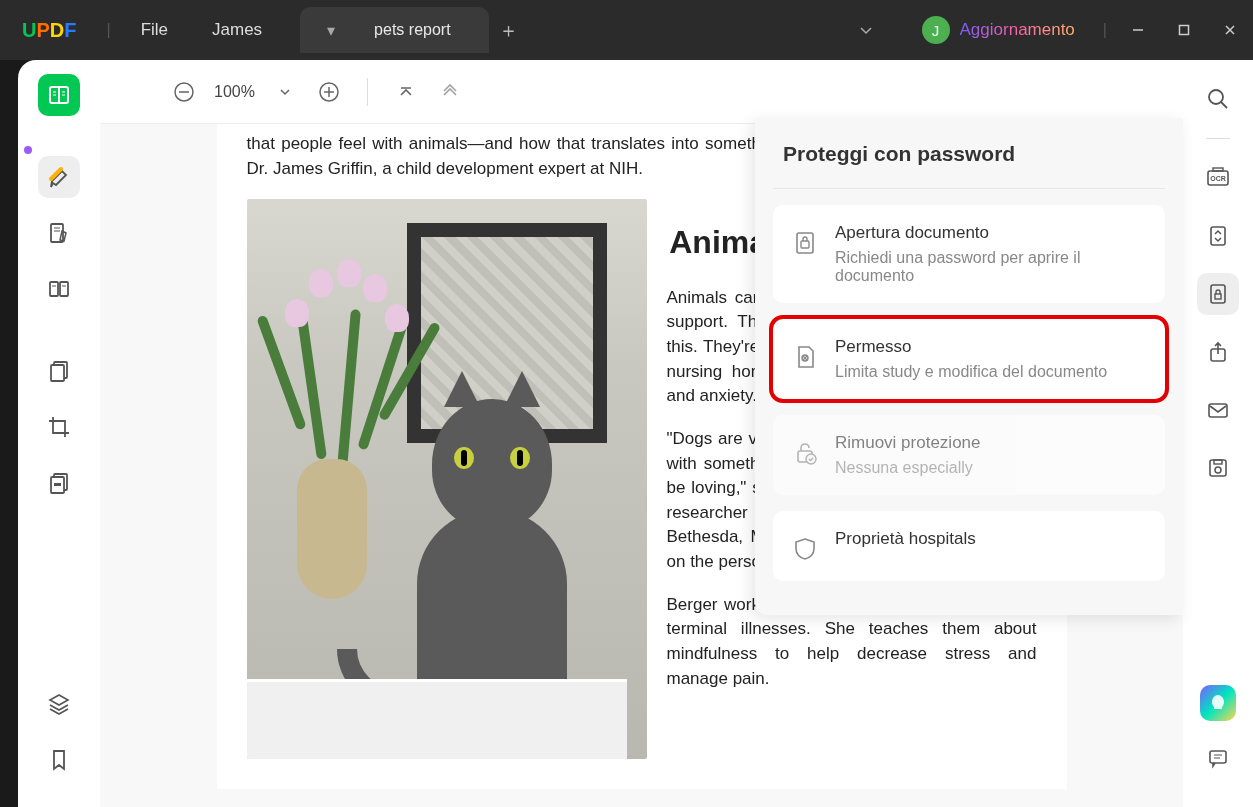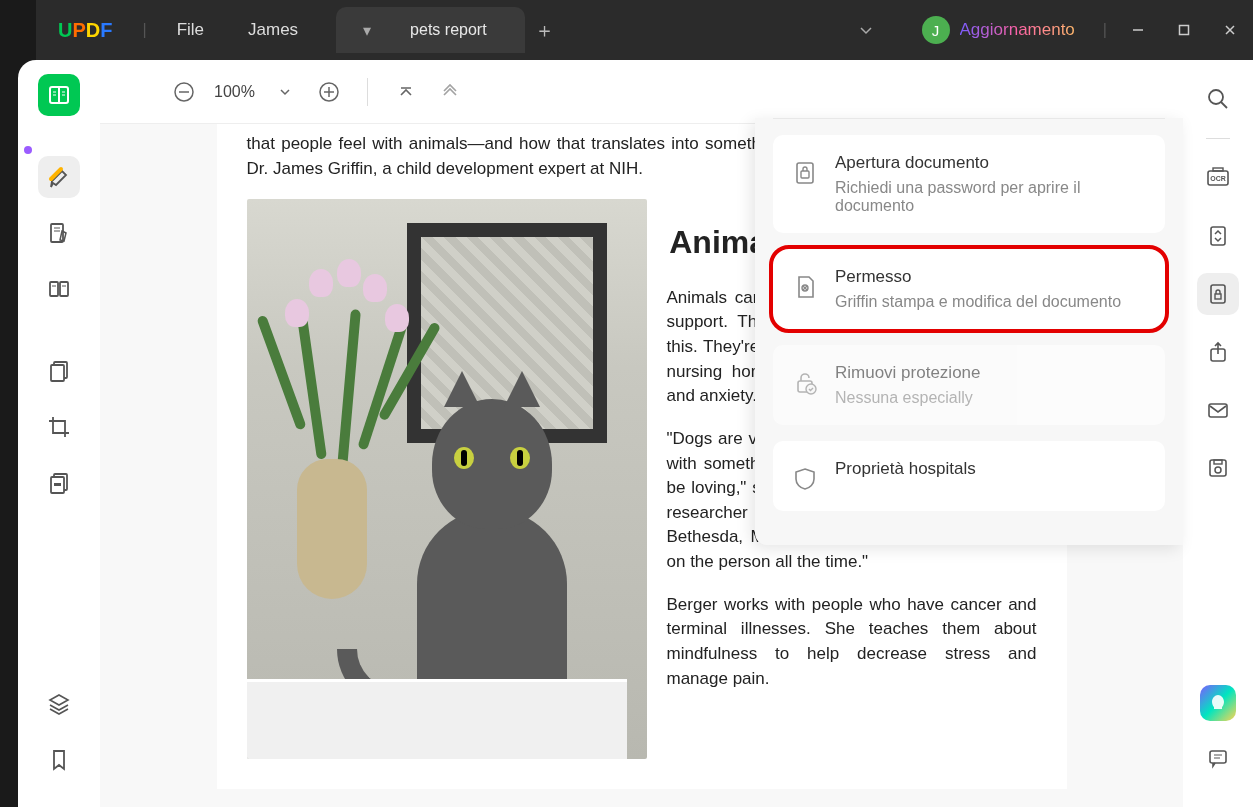--- a/index.html
+++ b/index.html
@@ -1,19 +1,19 @@
 <!DOCTYPE html>
 <html><head>
 <meta charset="utf-8">
 <style>
 * { margin: 0; padding: 0; box-sizing: border-box; }
 body { font-family: -apple-system, BlinkMacSystemFont, "Segoe UI", Arial, sans-serif; background: #1a1a1a; width: 1253px; height: 807px; overflow: hidden; }
 
 
-.titlebar { height: 60px; background: #2b2b2b; display: flex; align-items: center; color: #ddd; margin-left: 36px; }
+.titlebar { height: 60px; background: #2b2b2b; display: flex; align-items: center; color: #ddd; }
 .logo { padding: 0 22px; font-weight: bold; font-size: 20px; }
 .logo .u { color: #00c853; }
 .logo .p { color: #ff6d00; }
 .logo .d { color: #ffd600; }
 .logo .f { color: #2979ff; }
 .titlebar .sep { color: #555; padding: 0 8px; }
 .menu-item { padding: 0 22px; font-size: 17px; cursor: pointer; text-align: center; }
 .tab { height: 46px; background: #3a3a3a; border-radius: 10px 10px 0 0; display: flex; align-items: center; padding: 0 18px; margin-left: 16px; gap: 10px; }
 .tab-dd { width: 26px; text-align: center; color: #aaa; cursor: pointer; }
 .tab-title { color: #e8e8e8; font-size: 16px; padding: 0 20px; }
@@ -53,21 +53,21 @@
 .doc-img-col { flex: 0 0 400px; }
 .doc-img { width: 400px; height: 560px; background: linear-gradient(180deg,#d8d8d0 0%,#c8c8c0 30%,#b8b8b0 100%); border-radius: 2px; position: relative; overflow: hidden; }
 .doc-text-col { flex: 1; }
 
 
 .protect-panel { position: absolute; top: 58px; right: 0; width: 428px; background: #f7f7f7; border-radius: 0 0 0 12px; box-shadow: -4px 4px 16px rgba(0,0,0,0.1); padding: 0 18px 18px; }
 .panel-title { font-size: 21px; font-weight: 600; color: #333; padding: 24px 10px 22px; }
 .panel-divider { height: 1px; background: #e8e8e8; margin-bottom: 16px; }
 .protect-card { background: #fff; border-radius: 10px; padding: 18px 18px; margin-bottom: 16px; display: flex; align-items: flex-start; gap: 16px; cursor: pointer; }
 .protect-card.disabled { opacity: 0.6; }
-.protect-card.highlighted { outline: 4px solid #e30000; outline-offset: 0; border-radius: 16px; }
+.protect-card.highlighted { outline: 4px solid #e30000; outline-offset: 0; }
 .card-icon { width: 28px; height: 28px; color: #888; flex-shrink: 0; margin-top: 6px; }
 .card-text { flex: 1; }
 .card-title { font-size: 17px; color: #333; margin-bottom: 6px; }
 .card-sub { font-size: 16px; color: #888; }
 
 
 .right-sidebar { width: 70px; display: flex; flex-direction: column; align-items: center; padding-top: 18px; gap: 16px; }
 .rb-btn { width: 42px; height: 42px; display: flex; align-items: center; justify-content: center; color: #555; cursor: pointer; border-radius: 10px; }
 .rb-btn.active { background: #eee; }
 .rb-divider { width: 24px; height: 1px; background: #ddd; margin: 2px 0; }
@@ -289,20 +289,21 @@
             <div class="doc-heading">Animals Helping People</div>
             <p>Animals can serve as a source of comfort and support. Therapy dogs are especially good at this. They're sometimes brought into hospitals or nursing homes to help reduce patients' stress and anxiety.</p>
             <p>"Dogs are very present. If someone is struggling with something, they know how to sit there and be loving," says Dr. Ann Berger, a physician and researcher at the NIH Clinical Center in Bethesda, Maryland. "Their attention is focused on the person all the time."</p>
             <p>Berger works with people who have cancer and terminal illnesses. She teaches them about mindfulness to help decrease stress and manage pain.</p>
           </div>
         </div>
       </div>
     </div>
 
     <div class="protect-panel">
+      <div class="panel-title">Proteggi con password</div>
       <div class="panel-divider"></div>
       <div class="protect-card">
         <div class="card-icon">
             <svg width="28" height="28" viewBox="0 0 28 28">
               <rect x="6" y="4" width="16" height="20" rx="2" stroke="currentColor" fill="none" stroke-width="1.6"></rect>
               <rect x="10" y="12" width="8" height="7" rx="1" stroke="currentColor" fill="none" stroke-width="1.4"></rect>
               <path d="M12 12v-2a2 2 0 014 0v2" stroke="currentColor" fill="none" stroke-width="1.4"></path>
             </svg>
           </div>
         <div class="card-text">
@@ -313,21 +314,21 @@
       <div class="protect-card highlighted">
         <div class="card-icon">
             <svg width="28" height="28" viewBox="0 0 28 28">
               <path d="M8 4h10l4 4v16H8z" stroke="currentColor" fill="none" stroke-width="1.6"></path>
               <circle cx="14" cy="15" r="3" stroke="currentColor" fill="none" stroke-width="1.4"></circle>
               <path d="M12 13l4 4M16 13l-4 4" stroke="currentColor" stroke-width="1.4"></path>
             </svg>
           </div>
         <div class="card-text">
           <div class="card-title">Permesso</div>
-          <div class="card-sub">Griffin stampa e modifica del documento</div>
+          <div class="card-sub">Limita study e modifica del documento</div>
         </div>
       </div>
       <div class="protect-card disabled">
         <div class="card-icon">
             <svg width="28" height="28" viewBox="0 0 28 28">
               <rect x="7" y="12" width="14" height="11" rx="2" stroke="currentColor" fill="none" stroke-width="1.6"></rect>
               <path d="M10 12V9a4 4 0 018 0" stroke="currentColor" fill="none" stroke-width="1.6"></path>
               <circle cx="20" cy="20" r="5" fill="#f7f7f7" stroke="currentColor" stroke-width="1.4"></circle>
               <path d="M18 20l1.5 1.5L22 19" stroke="currentColor" fill="none" stroke-width="1.4"></path>
             </svg>

